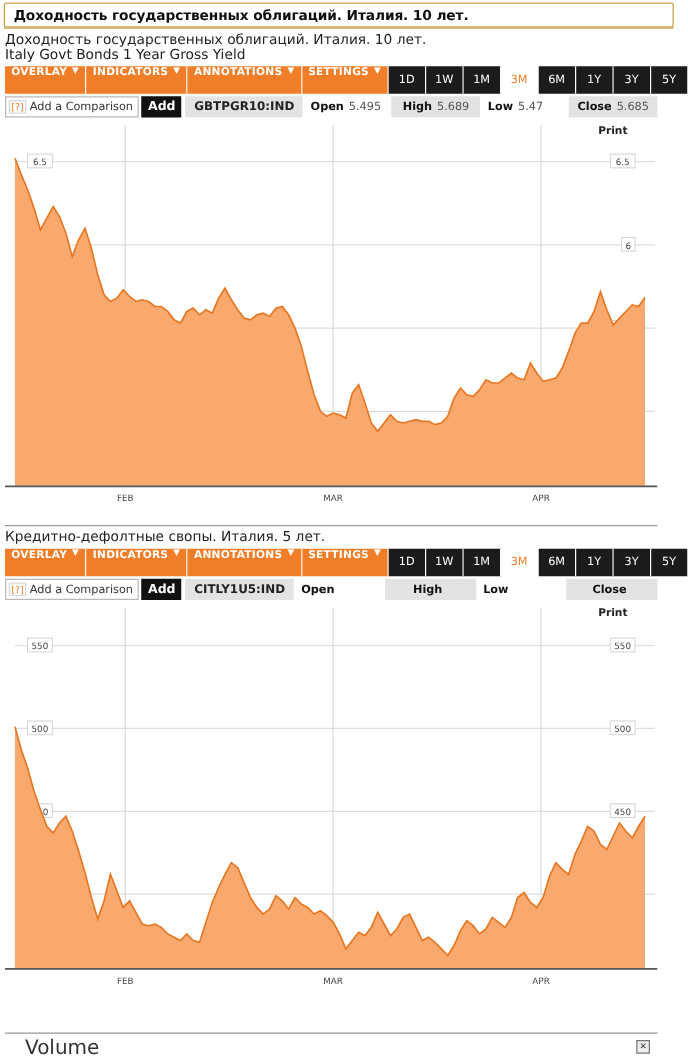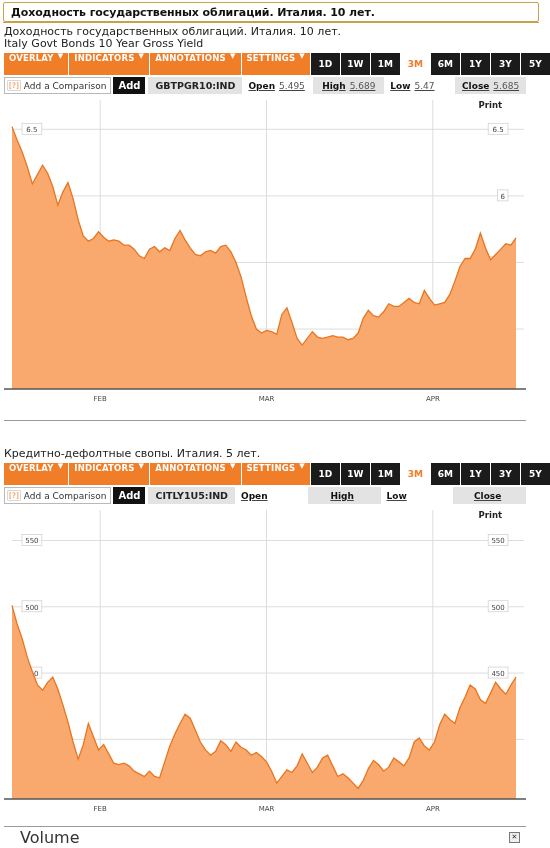--- a/index.html
+++ b/index.html
@@ -81,21 +81,21 @@
     padding: 0 5px;
     border-right: 1px solid #ffffff;
     white-space: nowrap;
     cursor: pointer;
   }
   .tb-menu .caret { margin-left: 4px; font-size: 7px; line-height: 1; }
   .tb-range {
     background: #1b1b1b;
     color: #ffffff;
     font-size: 9px;
-    font-weight: bold;
+    font-weight: normal;
     display: flex;
     align-items: center;
     justify-content: center;
     min-width: 29px;
     border-right: 1px solid #ffffff;
     white-space: nowrap;
     cursor: pointer;
   }
   .tb-range.active {
     background: #ffffff;
@@ -159,21 +159,20 @@
     margin-left: 3px;
     white-space: nowrap;
   }
   .qb-field {
     display: flex;
     align-items: center;
     padding: 0 6px;
     white-space: nowrap;
     color: #444;
     flex: 1 1 0;
-    text-decoration: underline;
   }
   .qb-field.shade { background: #e3e3e3; justify-content: center; }
   .qb-field .k { font-weight: bold; color: #111; margin-right: 4px; }
   .qb-field .v { color: #555; }
 
   
   .plotwrap { position: relative; margin-left: 4px; width: 522px; }
   .plotwrap svg { display: block; }
   .print-link {
     position: absolute;
@@ -240,21 +239,21 @@
 
 <div id="page">
 
   <div class="banner">
     <div class="banner-text">Доходность государственных облигаций. Италия. 10 лет.</div>
   </div>
   <div class="banner-rule"></div>
 
   <div class="panel" id="panel-0" style="top:26px;">
     <div class="panel-title">Доходность государственных облигаций. Италия. 10 лет.</div>
-    <div class="panel-subtitle">Italy Govt Bonds 10 Year Gross Yield</div>
+    <div class="panel-subtitle">Italy Govt Bonds 1 Year Gross Yield</div>
     <div class="toolbar">
         <div class="tb-menu" style="flex: 9 1 0px;">
           <span>OVERLAY</span>
           <span class="caret">▼</span>
         </div>
         <div class="tb-menu" style="flex: 12 1 0px;">
           <span>INDICATORS</span>
           <span class="caret">▼</span>
         </div>
         <div class="tb-menu" style="flex: 13 1 0px;">
@@ -329,21 +328,21 @@
           <text x="494.09999999999997" y="38.299539170506876" class="tick-label" text-anchor="middle">6.5</text>
           <path d="M8.00 32.64 L13.09 45.95 L18.18 57.94 L23.27 72.59 L28.36 89.90 L33.45 80.58 L38.55 71.26 L43.64 79.25 L48.73 92.57 L53.82 111.21 L58.91 97.89 L64.00 88.57 L69.09 104.55 L74.18 125.86 L79.27 141.84 L84.36 147.17 L89.45 144.51 L94.55 137.85 L99.64 143.18 L104.73 147.17 L109.82 145.84 L114.91 147.17 L120.00 151.17 L125.09 151.17 L130.18 155.16 L135.27 161.82 L140.36 164.48 L145.45 155.16 L150.55 152.50 L155.64 157.82 L160.73 153.83 L165.82 156.49 L170.91 144.51 L176.00 136.52 L181.09 145.84 L186.18 153.83 L191.27 160.49 L196.36 161.82 L201.45 157.82 L206.55 156.49 L211.64 159.16 L216.73 152.50 L221.82 151.17 L226.91 157.82 L232.00 168.48 L237.09 183.13 L242.18 203.11 L247.27 221.75 L252.36 235.07 L257.45 239.06 L262.55 236.40 L267.64 237.73 L272.73 240.40 L277.82 220.42 L282.91 213.76 L288.00 228.41 L293.09 244.39 L298.18 251.05 L303.27 244.39 L308.36 237.73 L313.45 243.06 L318.55 244.39 L323.64 243.06 L328.73 241.73 L333.82 243.06 L338.91 243.06 L344.00 245.72 L349.09 244.39 L354.18 239.06 L359.27 224.41 L364.36 216.42 L369.45 221.75 L374.55 223.08 L379.64 217.76 L384.73 209.76 L389.82 212.43 L394.91 212.43 L400.00 208.43 L405.09 204.44 L410.18 208.43 L415.27 209.76 L420.36 196.45 L425.45 204.44 L430.55 211.10 L435.64 209.76 L440.73 208.43 L445.82 200.44 L450.91 187.12 L456.00 172.47 L461.09 164.48 L466.18 164.48 L471.27 155.16 L476.36 139.18 L481.45 153.83 L486.55 165.82 L491.64 160.49 L496.73 155.16 L501.82 149.83 L506.91 151.17 L512.00 143.84 L512.00 295 L8.00 295 Z" fill="#f9a86e" stroke="none"></path>
           <path d="M8.00 32.64 L13.09 45.95 L18.18 57.94 L23.27 72.59 L28.36 89.90 L33.45 80.58 L38.55 71.26 L43.64 79.25 L48.73 92.57 L53.82 111.21 L58.91 97.89 L64.00 88.57 L69.09 104.55 L74.18 125.86 L79.27 141.84 L84.36 147.17 L89.45 144.51 L94.55 137.85 L99.64 143.18 L104.73 147.17 L109.82 145.84 L114.91 147.17 L120.00 151.17 L125.09 151.17 L130.18 155.16 L135.27 161.82 L140.36 164.48 L145.45 155.16 L150.55 152.50 L155.64 157.82 L160.73 153.83 L165.82 156.49 L170.91 144.51 L176.00 136.52 L181.09 145.84 L186.18 153.83 L191.27 160.49 L196.36 161.82 L201.45 157.82 L206.55 156.49 L211.64 159.16 L216.73 152.50 L221.82 151.17 L226.91 157.82 L232.00 168.48 L237.09 183.13 L242.18 203.11 L247.27 221.75 L252.36 235.07 L257.45 239.06 L262.55 236.40 L267.64 237.73 L272.73 240.40 L277.82 220.42 L282.91 213.76 L288.00 228.41 L293.09 244.39 L298.18 251.05 L303.27 244.39 L308.36 237.73 L313.45 243.06 L318.55 244.39 L323.64 243.06 L328.73 241.73 L333.82 243.06 L338.91 243.06 L344.00 245.72 L349.09 244.39 L354.18 239.06 L359.27 224.41 L364.36 216.42 L369.45 221.75 L374.55 223.08 L379.64 217.76 L384.73 209.76 L389.82 212.43 L394.91 212.43 L400.00 208.43 L405.09 204.44 L410.18 208.43 L415.27 209.76 L420.36 196.45 L425.45 204.44 L430.55 211.10 L435.64 209.76 L440.73 208.43 L445.82 200.44 L450.91 187.12 L456.00 172.47 L461.09 164.48 L466.18 164.48 L471.27 155.16 L476.36 139.18 L481.45 153.83 L486.55 165.82 L491.64 160.49 L496.73 155.16 L501.82 149.83 L506.91 151.17 L512.00 143.84 " fill="none" stroke="#e8751f" stroke-width="1.3"></path>
           <line x1="0" y1="295" x2="522" y2="295" class="baseline"></line>
         </svg>
       </div>
   </div>
 
   <div class="hrule" id="rule-0" style="top:420px;"></div>
 
-  <div class="panel" id="panel-1" style="top:448px;">
+  <div class="panel" id="panel-1" style="top:424px;">
     <div class="panel-title">Кредитно-дефолтные свопы. Италия. 5 лет.</div>
     <div class="toolbar">
         <div class="tb-menu" style="flex: 9 1 0px;">
           <span>OVERLAY</span>
           <span class="caret">▼</span>
         </div>
         <div class="tb-menu" style="flex: 12 1 0px;">
           <span>INDICATORS</span>
           <span class="caret">▼</span>
         </div>

